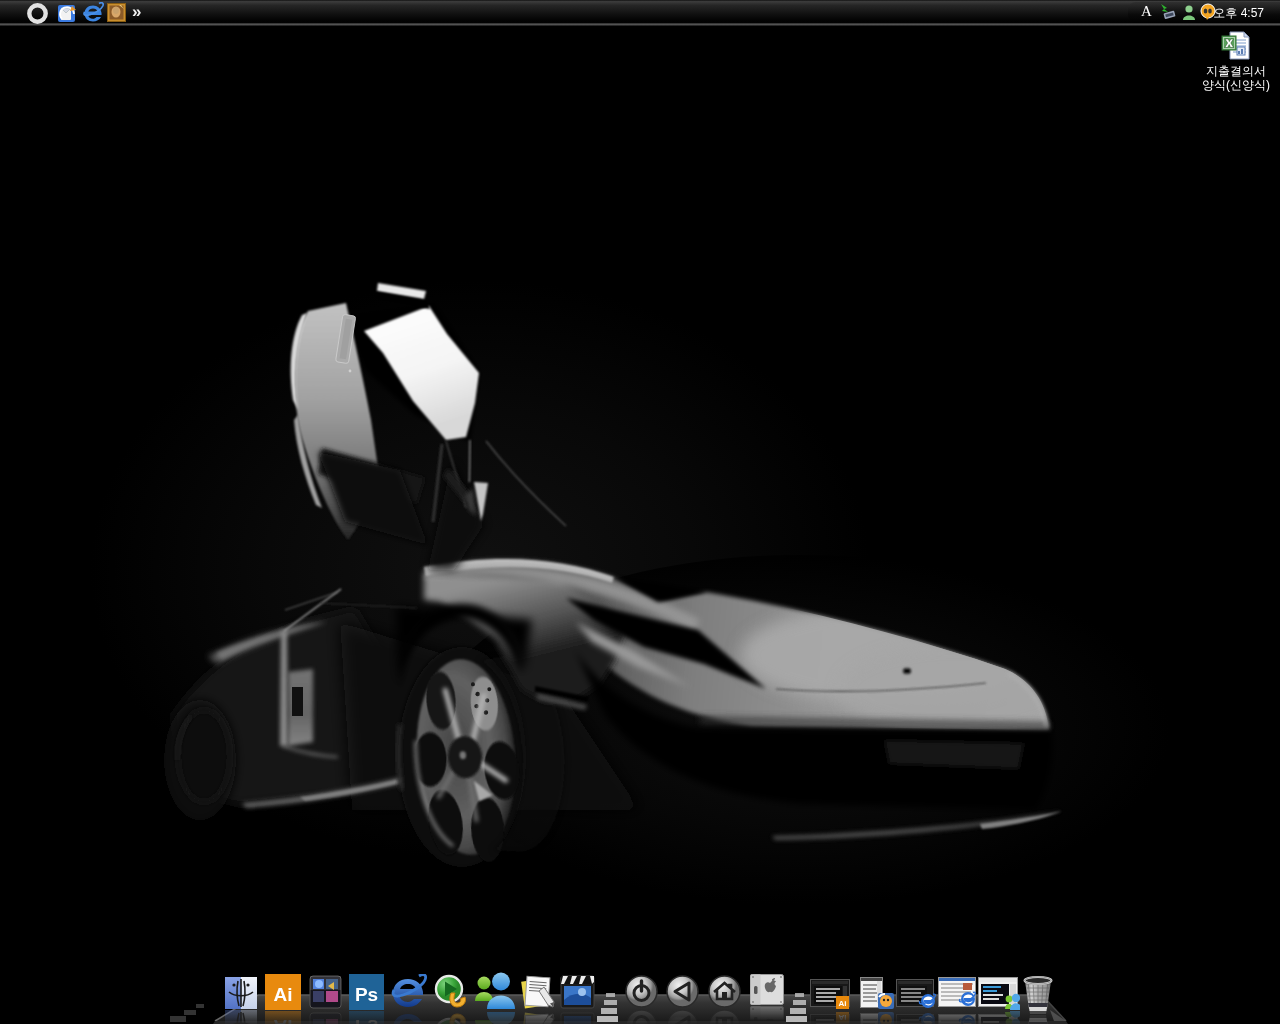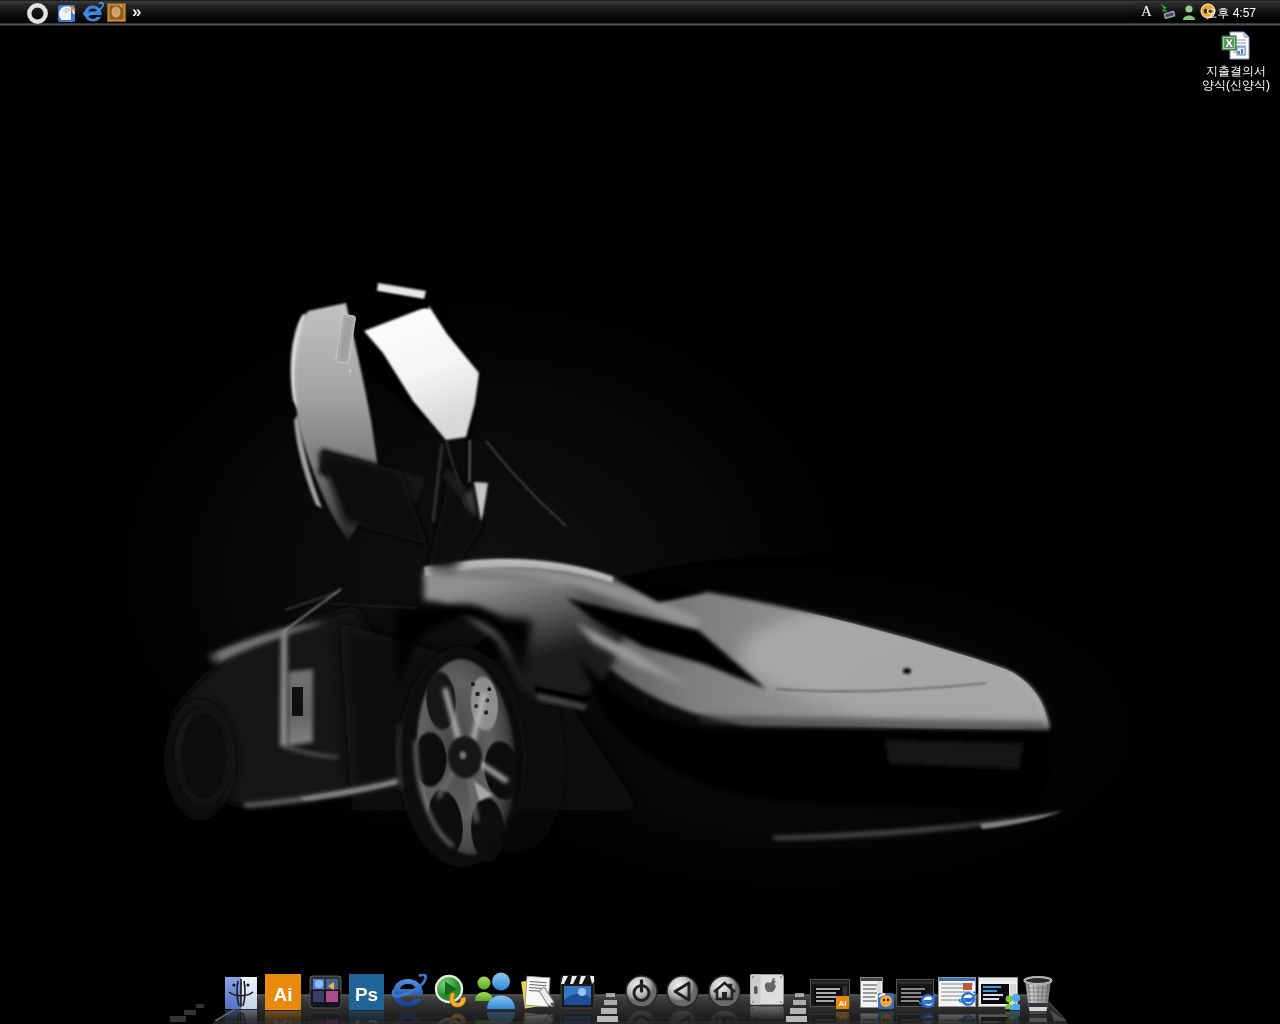--- a/index.html
+++ b/index.html
@@ -4,21 +4,21 @@
 <style>
   html,body{margin:0;padding:0;background:#000;width:1280px;height:1024px;overflow:hidden;}
   *{box-sizing:border-box;}
   body{font-family:"Liberation Sans",sans-serif;position:relative;-webkit-font-smoothing:antialiased;}
   #menubar{position:absolute;left:0;top:0;width:1280px;height:26px;
     background:linear-gradient(#111 0%,#3c3c3c 6%,#262626 20%,#101010 55%,#020202 80%,#010101 88%,#5a5a5a 92%,#4a4a4a 96%,#060606 100%);
     border-radius:0 0 0 0;}
   #menubar .icon{position:absolute;top:0;}
   #traybg{position:absolute;right:0px;top:2px;width:152px;height:21px;border-radius:8px 0 0 8px;
     background:linear-gradient(#303030, #0a0a0a 60%, #000 100%);}
-  #clock{position:absolute;right:24px;top:5px;color:#fff;font-size:12px;letter-spacing:0px;opacity:0.999;}
+  #clock{position:absolute;right:16px;top:5px;color:#fff;font-size:12px;letter-spacing:0px;opacity:0.999;}
   .chev{position:absolute;left:132px;top:2px;color:#f0f0f0;font-size:17px;font-weight:bold;opacity:0.999;}
   
   #deskicon{position:absolute;left:1196px;top:30px;width:80px;text-align:center;}
   #deskicon .label{margin-top:3px;color:#fff;font-size:12px;line-height:13.5px;opacity:0.999;
     text-shadow:1px 1px 1px #000,1px 2px 2px #000, -1px 1px 1px #000;text-align:center;}
   
   #dock{position:absolute;left:0;top:950px;width:1100px;height:74px;}
   .dicon{position:absolute;-webkit-box-reflect:below 1px linear-gradient(transparent 52%,rgba(255,255,255,0.38));}
 </style>
 </head>

